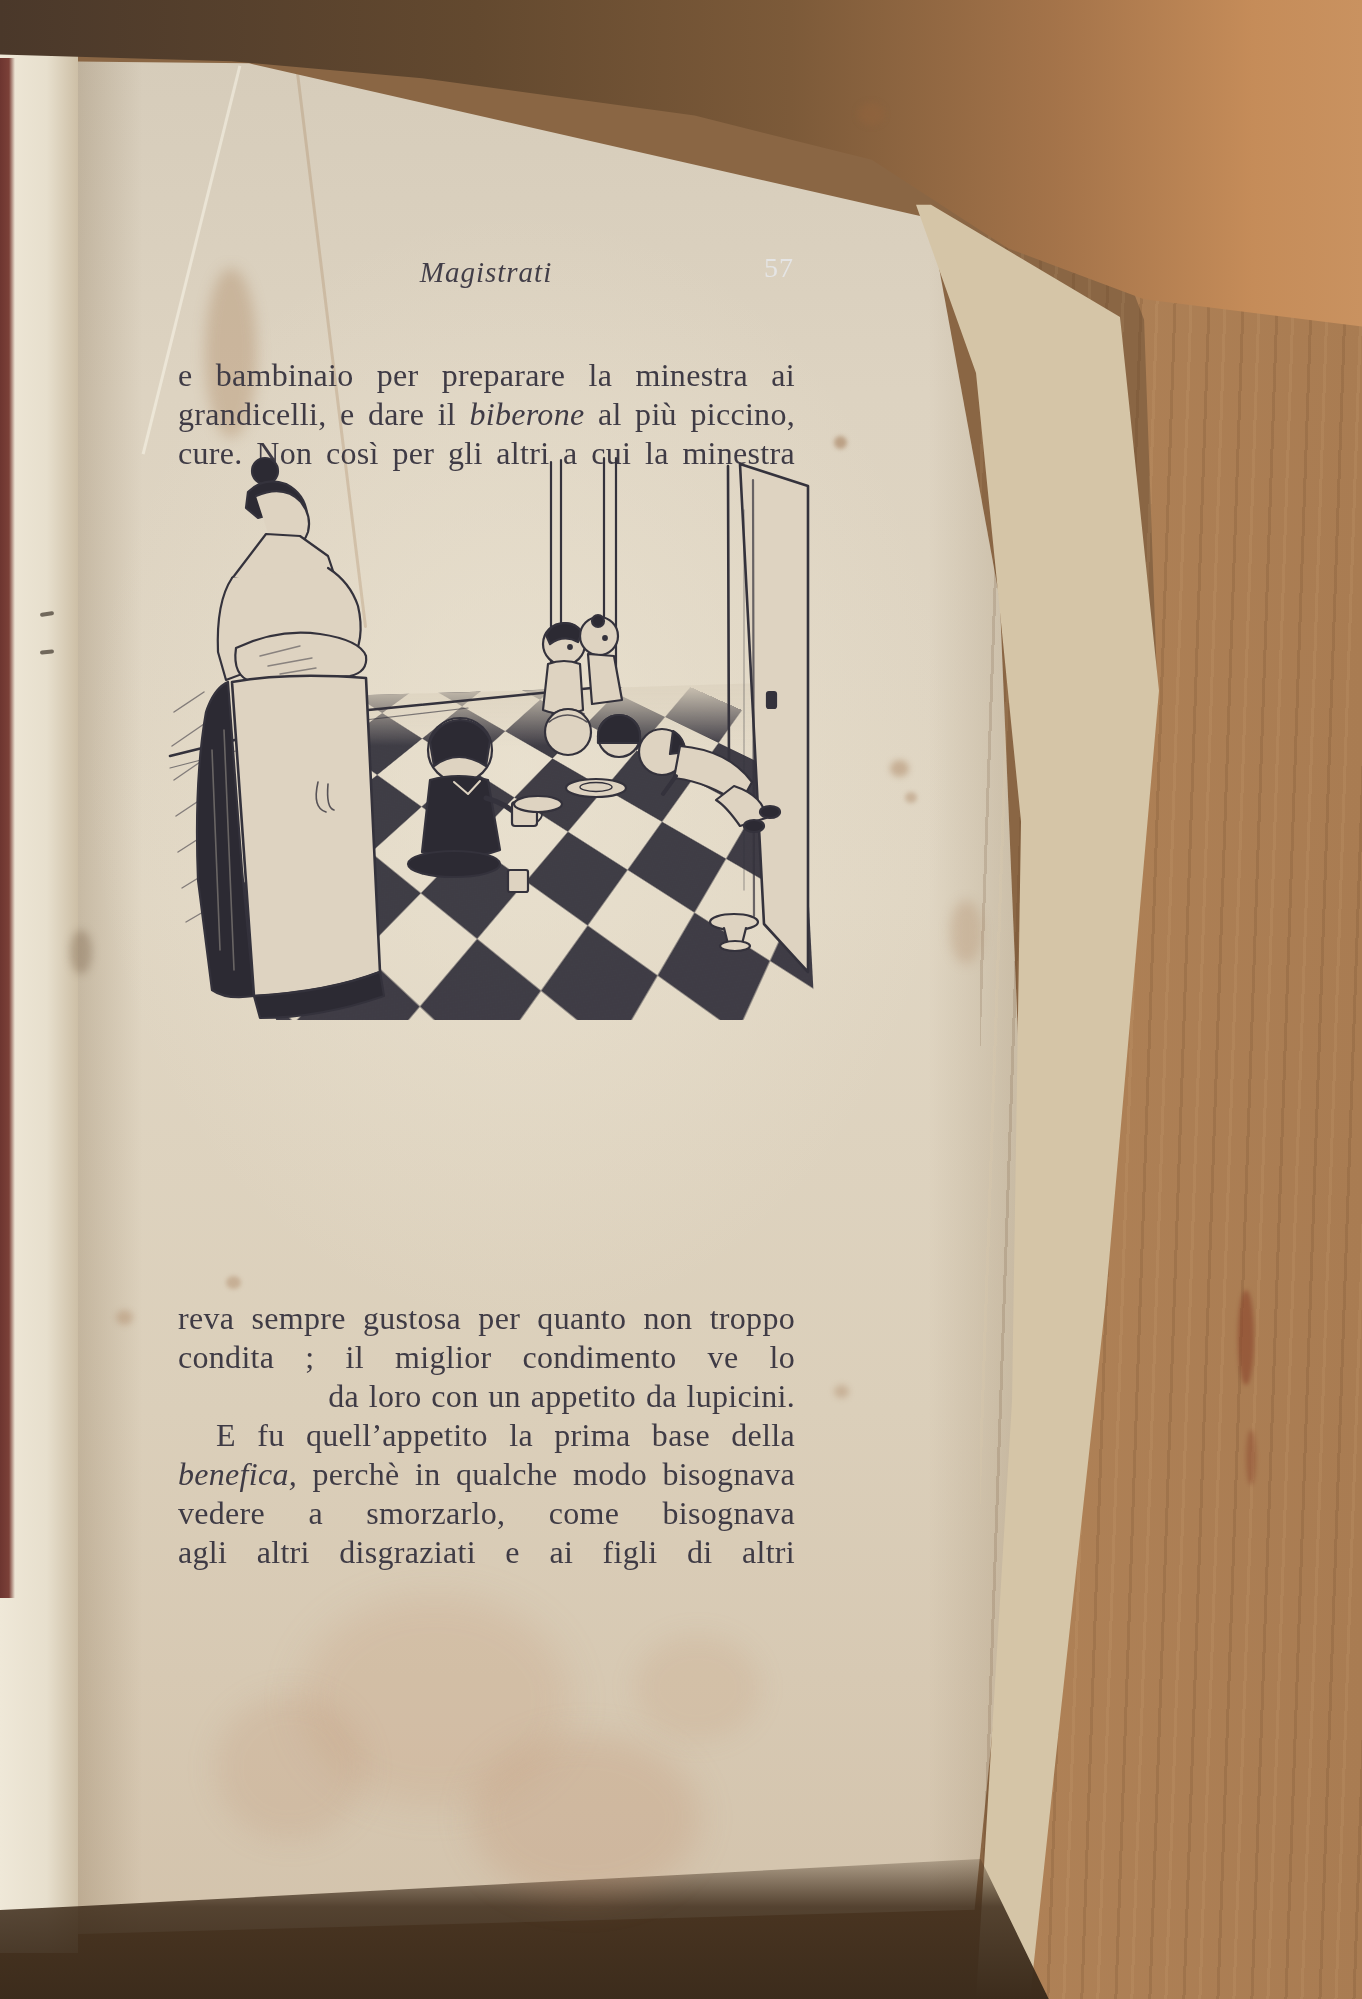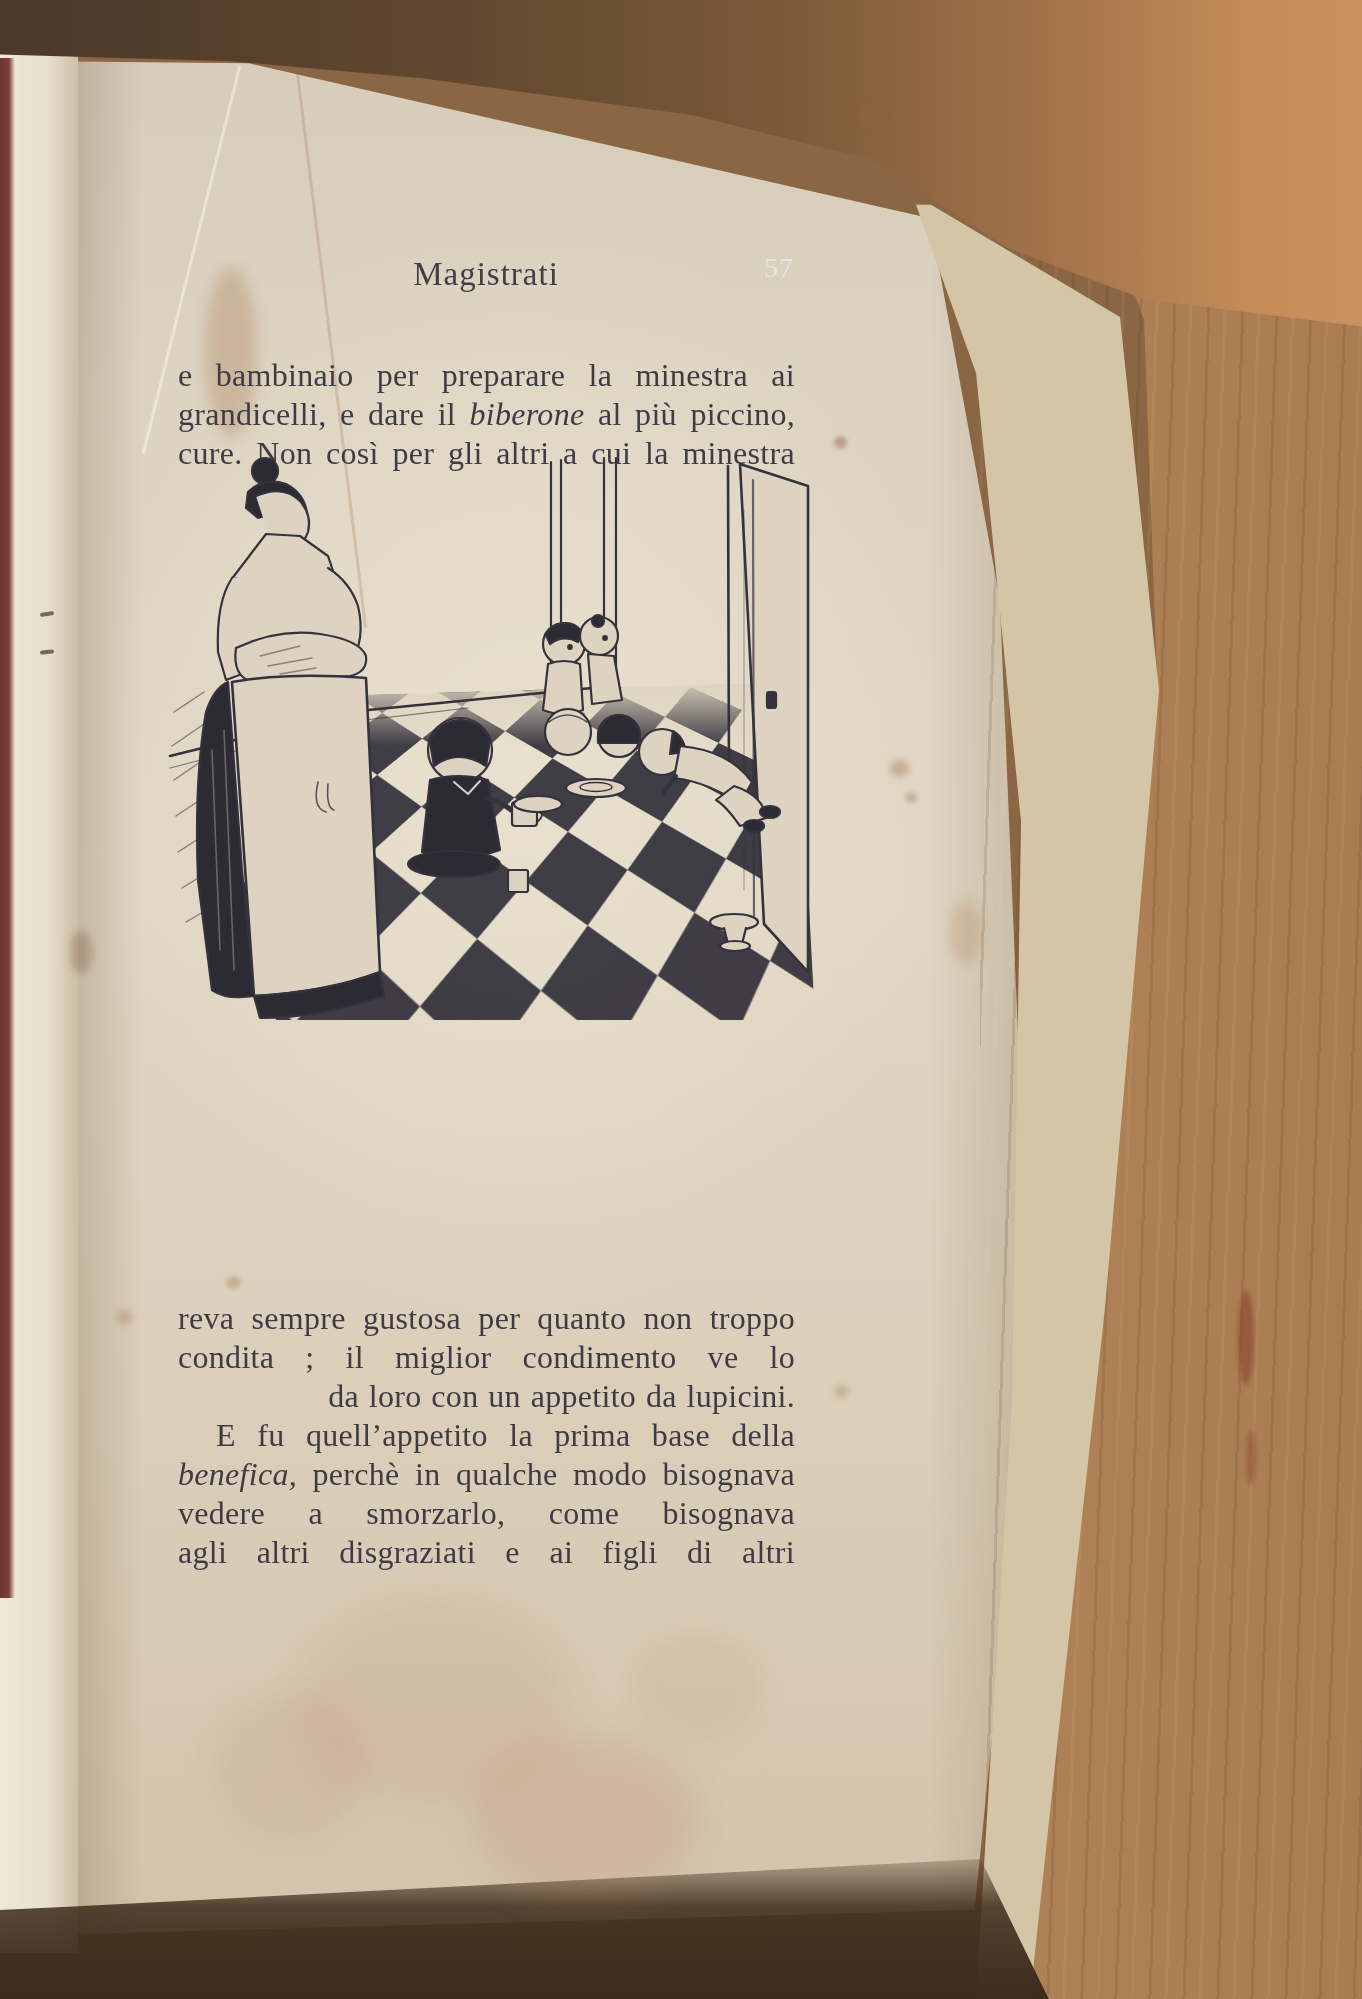--- a/index.html
+++ b/index.html
@@ -71,21 +71,21 @@
   }
   .staple{left:40px;width:14px;height:4px;background:#4a4036;border-radius:2px;z-index:5;opacity:.75;}
 
   .crease{z-index:8;pointer-events:none;}
   .spot{border-radius:50%;z-index:8;pointer-events:none;}
 
   
   .content{z-index:10;color:#3f3b45;}
   .running-header{
     left:178px;top:256px;width:616px;text-align:center;
-    font-size:33px;letter-spacing:1px;z-index:10;color:#423e48;
+    font-style:italic;font-size:29px;letter-spacing:1px;z-index:10;color:#423e48;
   }
   .pagenum{
     left:178px;top:252px;width:616px;text-align:right;
     font-size:28px;letter-spacing:1px;z-index:10;color:#e5e5e5;
   }
   .para{left:178px;width:617px;z-index:10;font-size:32px;letter-spacing:.3px;word-spacing:1.5px;color:#3f3b45;}
   .tline{height:39px;overflow:hidden;text-align:justify;}
   .tline::after{content:"";display:inline-block;width:100%;height:0;vertical-align:top;}
   .tline.plain{text-align:right;}
   .tline.plain::after{content:none;}

